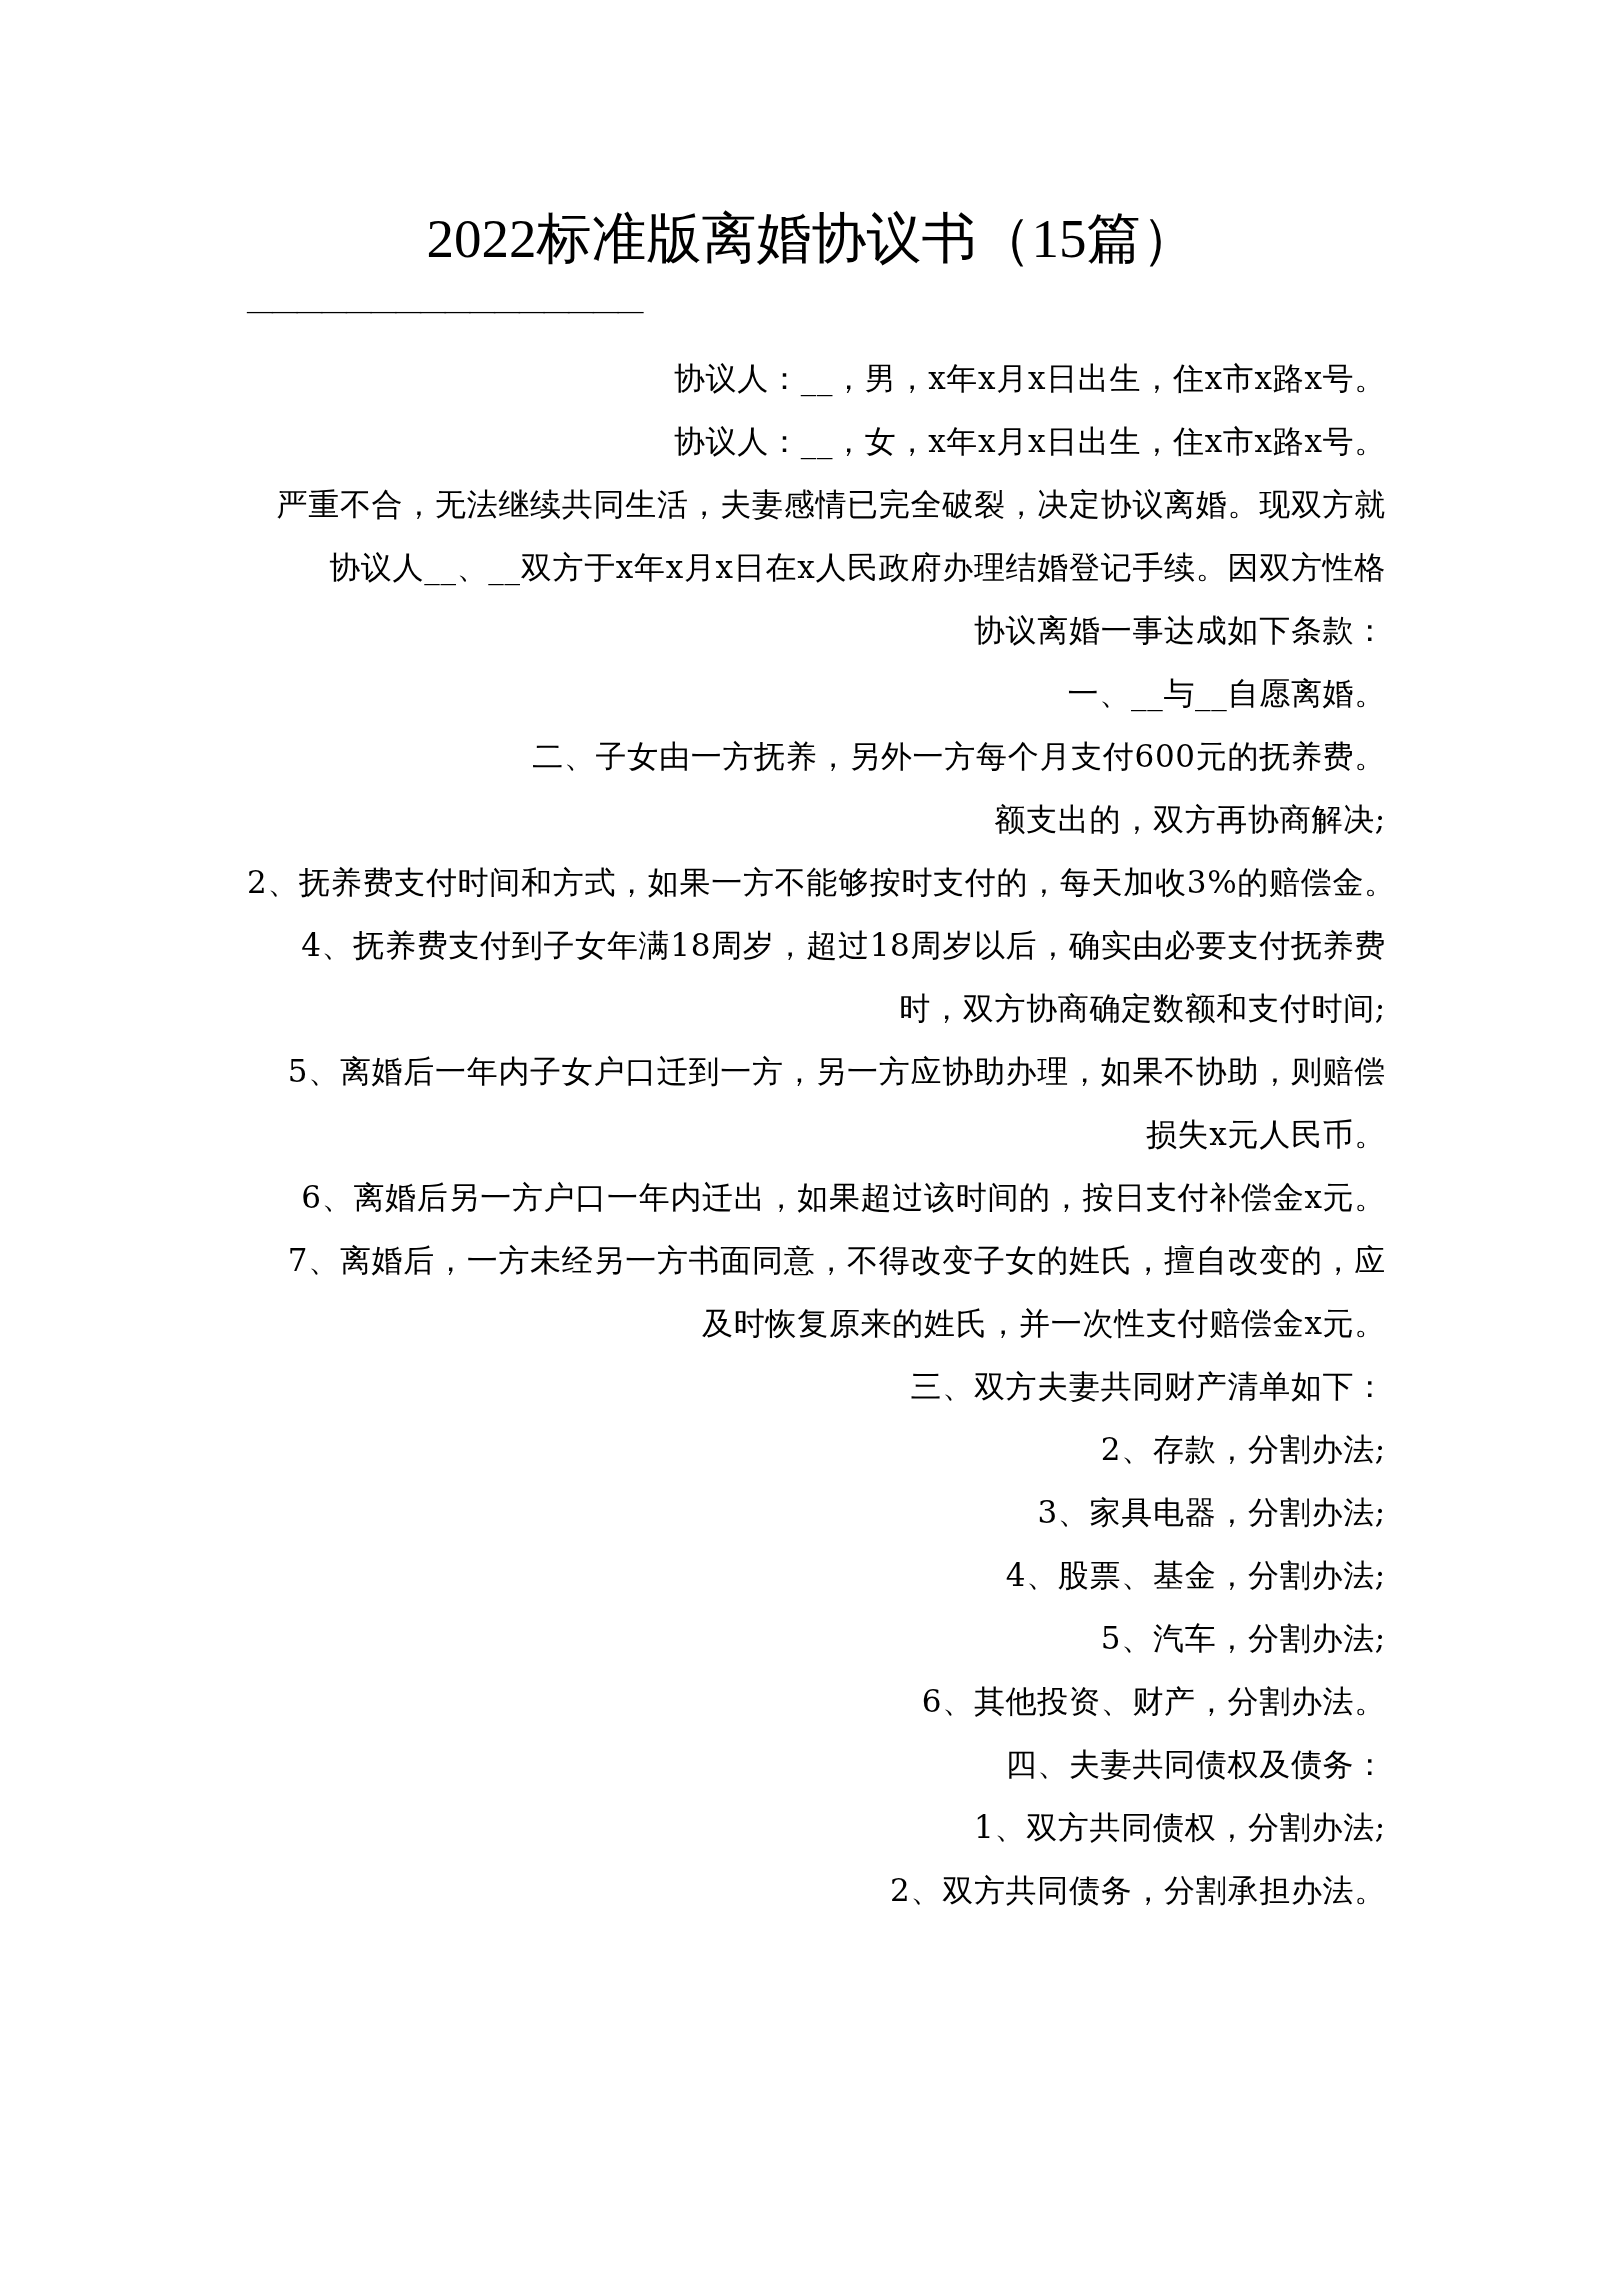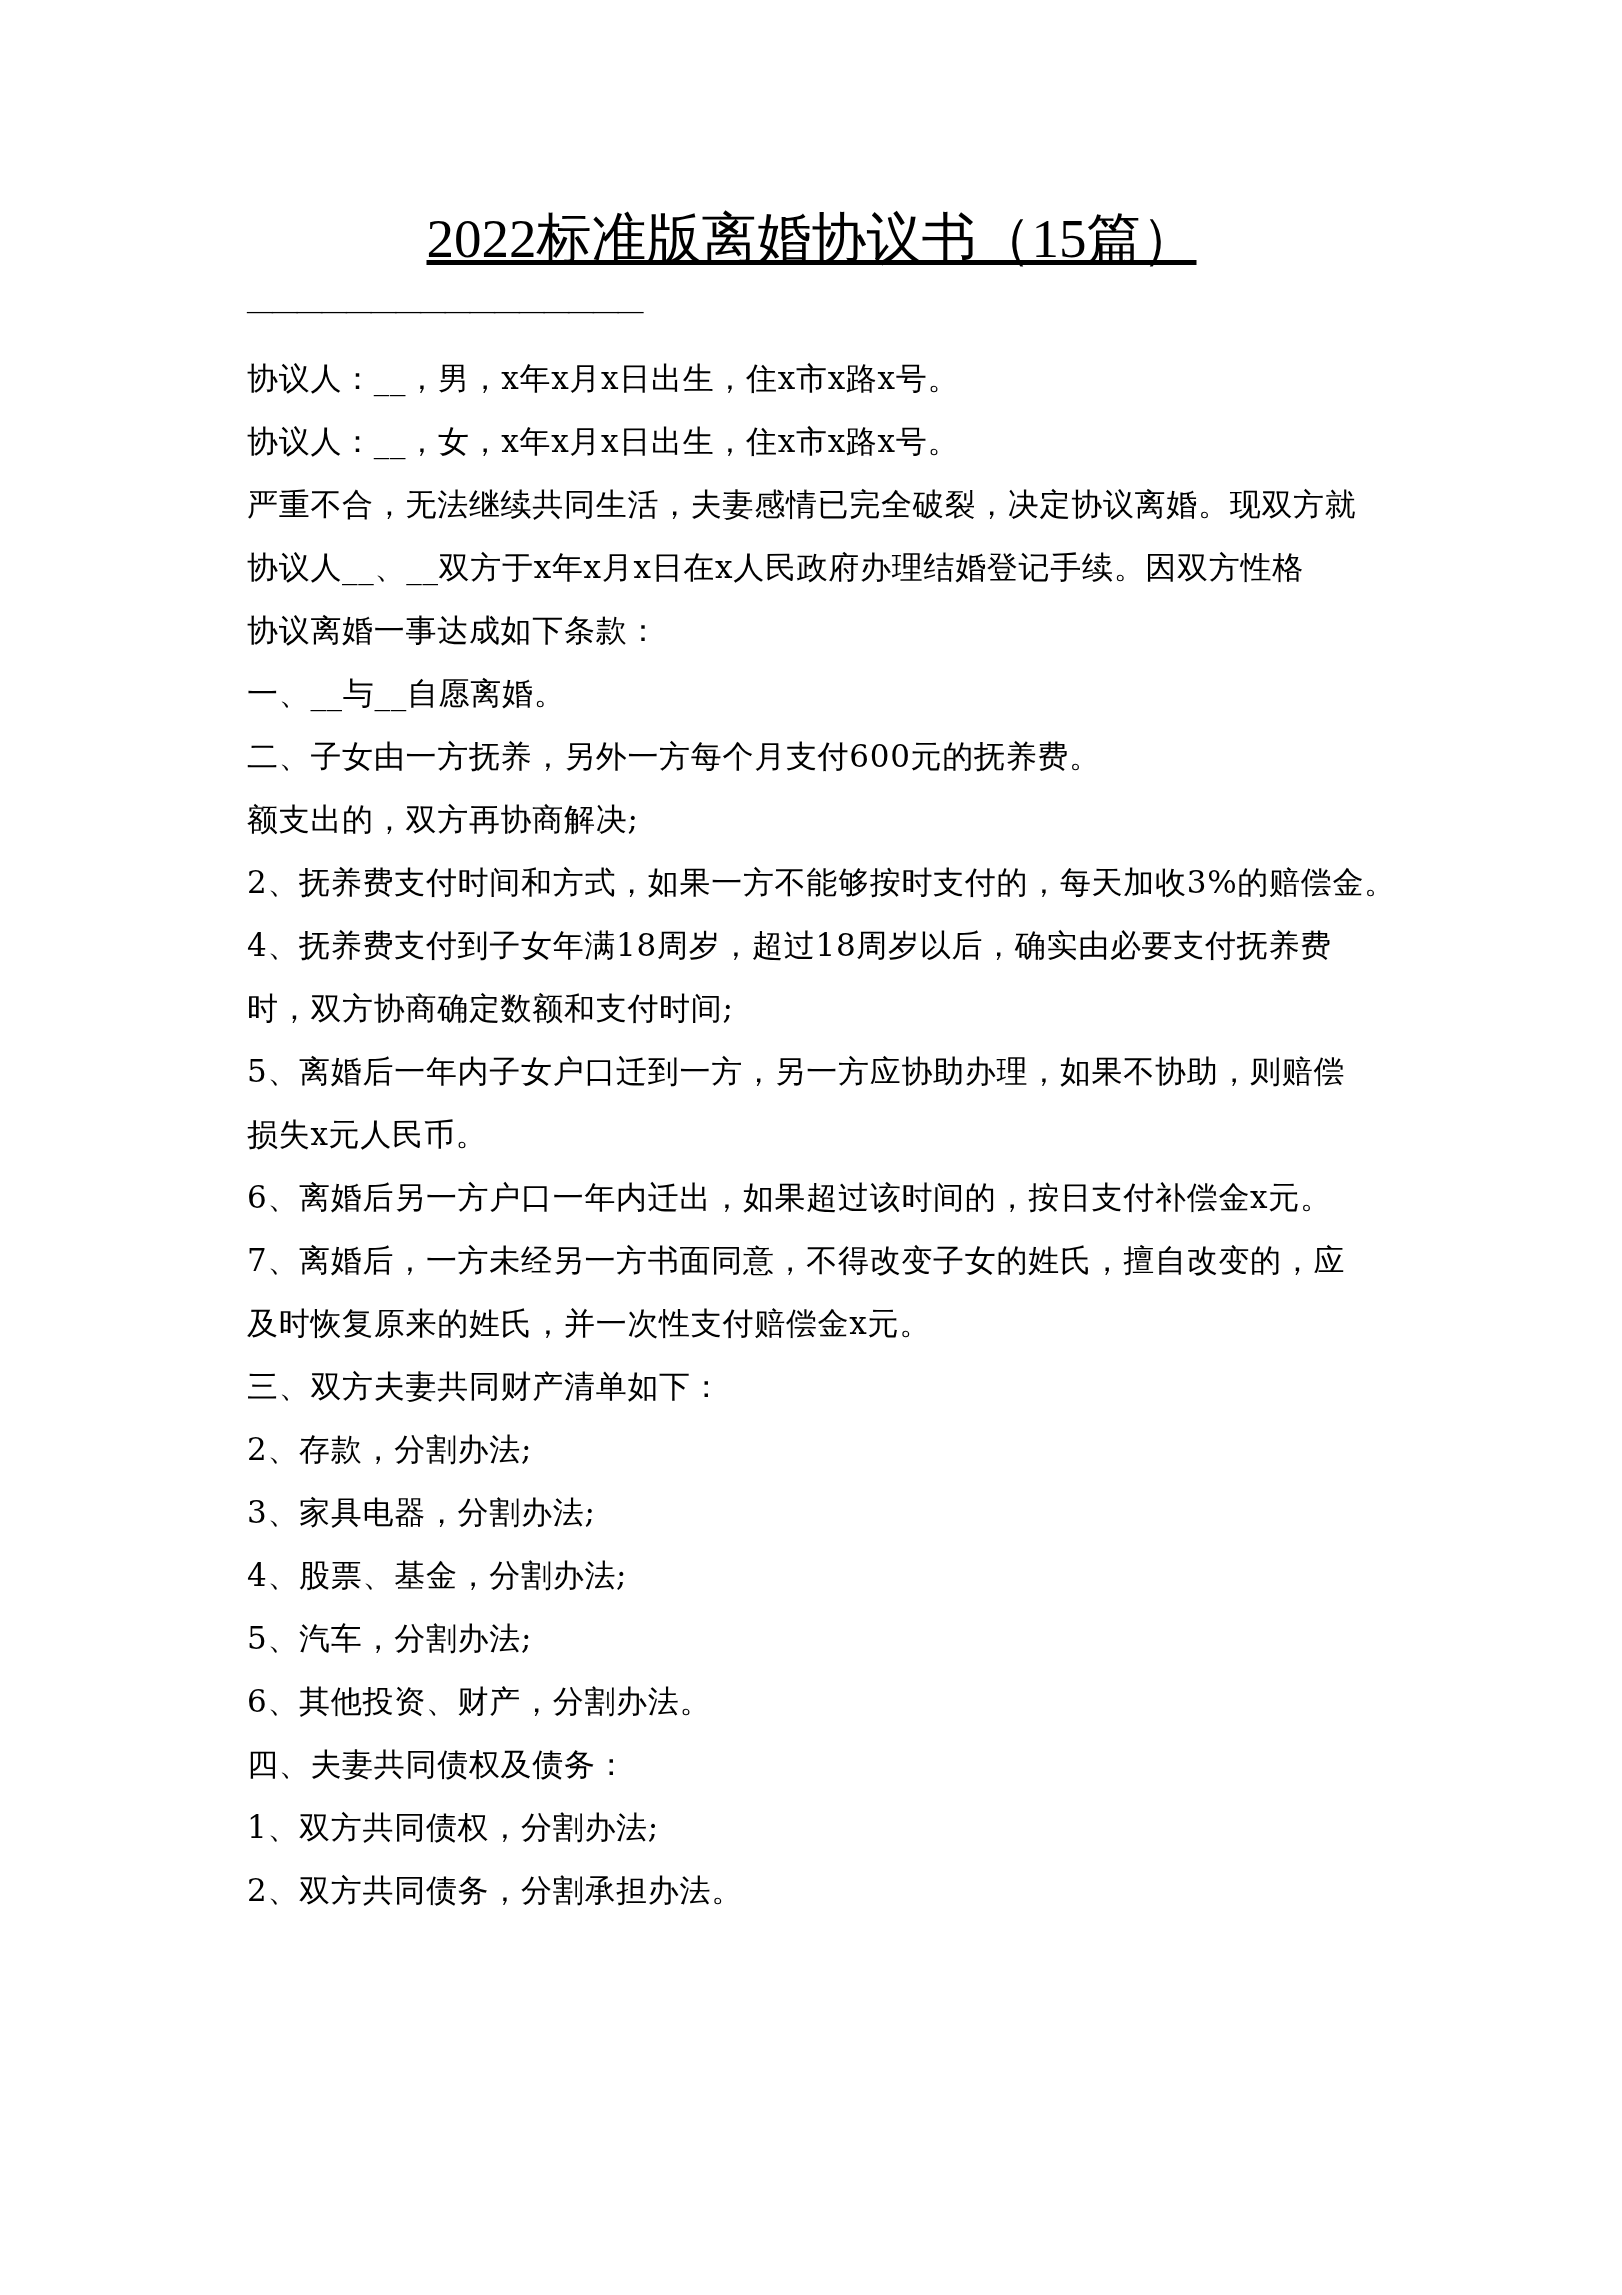--- a/index.html
+++ b/index.html
@@ -4,34 +4,35 @@
   <style>
     html, body { margin: 0; padding: 0; background: #ffffff; }
     body {
       width: 1623px; height: 2295px; position: relative; overflow: hidden;
       font-family: "Liberation Serif", "DejaVu Serif", serif; color: #000000;
     }
     .page { position: absolute; left: 0; top: 0; width: 1623px; height: 2295px; background: #ffffff; }
     .title {
       position: absolute; left: 0; width: 1623px; top: 196px;
       text-align: center; font-size: 55px; line-height: 85px;
-      font-family: "Liberation Serif", "DejaVu Serif", serif; letter-spacing: 0px; text-decoration: underline;
+      font-family: "Liberation Serif", "DejaVu Serif", serif; letter-spacing: 0px;
     }
     .separator {
       position: absolute; left: 247px; top: 298px; width: 523px; height: 26px;
       font-size: 26px; line-height: 26px; letter-spacing: -1.3px; white-space: nowrap;
       font-family: "Liberation Serif", "DejaVu Serif", serif;
     }
     .body {
       position: absolute; left: 247px; top: 347px; width: 1139px;
     }
     .line {
       height: 63px; line-height: 63px; font-size: 31px; white-space: nowrap;
       font-family: "DejaVu Serif", "Liberation Serif", serif;
       letter-spacing: 0.7px;
+      text-align: right;
     }
   </style>
 </head>
 <body>
 
 <div class="page">
   <div class="title">2022标准版离婚协议书（15篇）</div>
   <div class="separator">————————————————</div>
   <div class="body">
     <div class="line">协议人：__，男，x年x月x日出生，住x市x路x号。</div>

